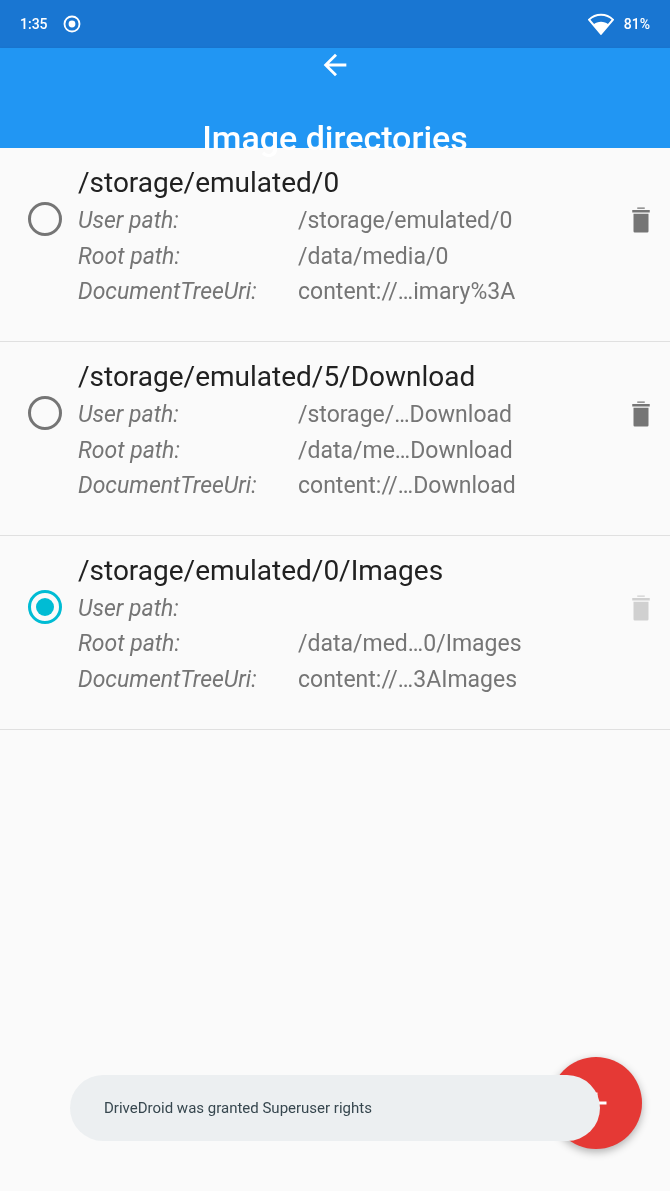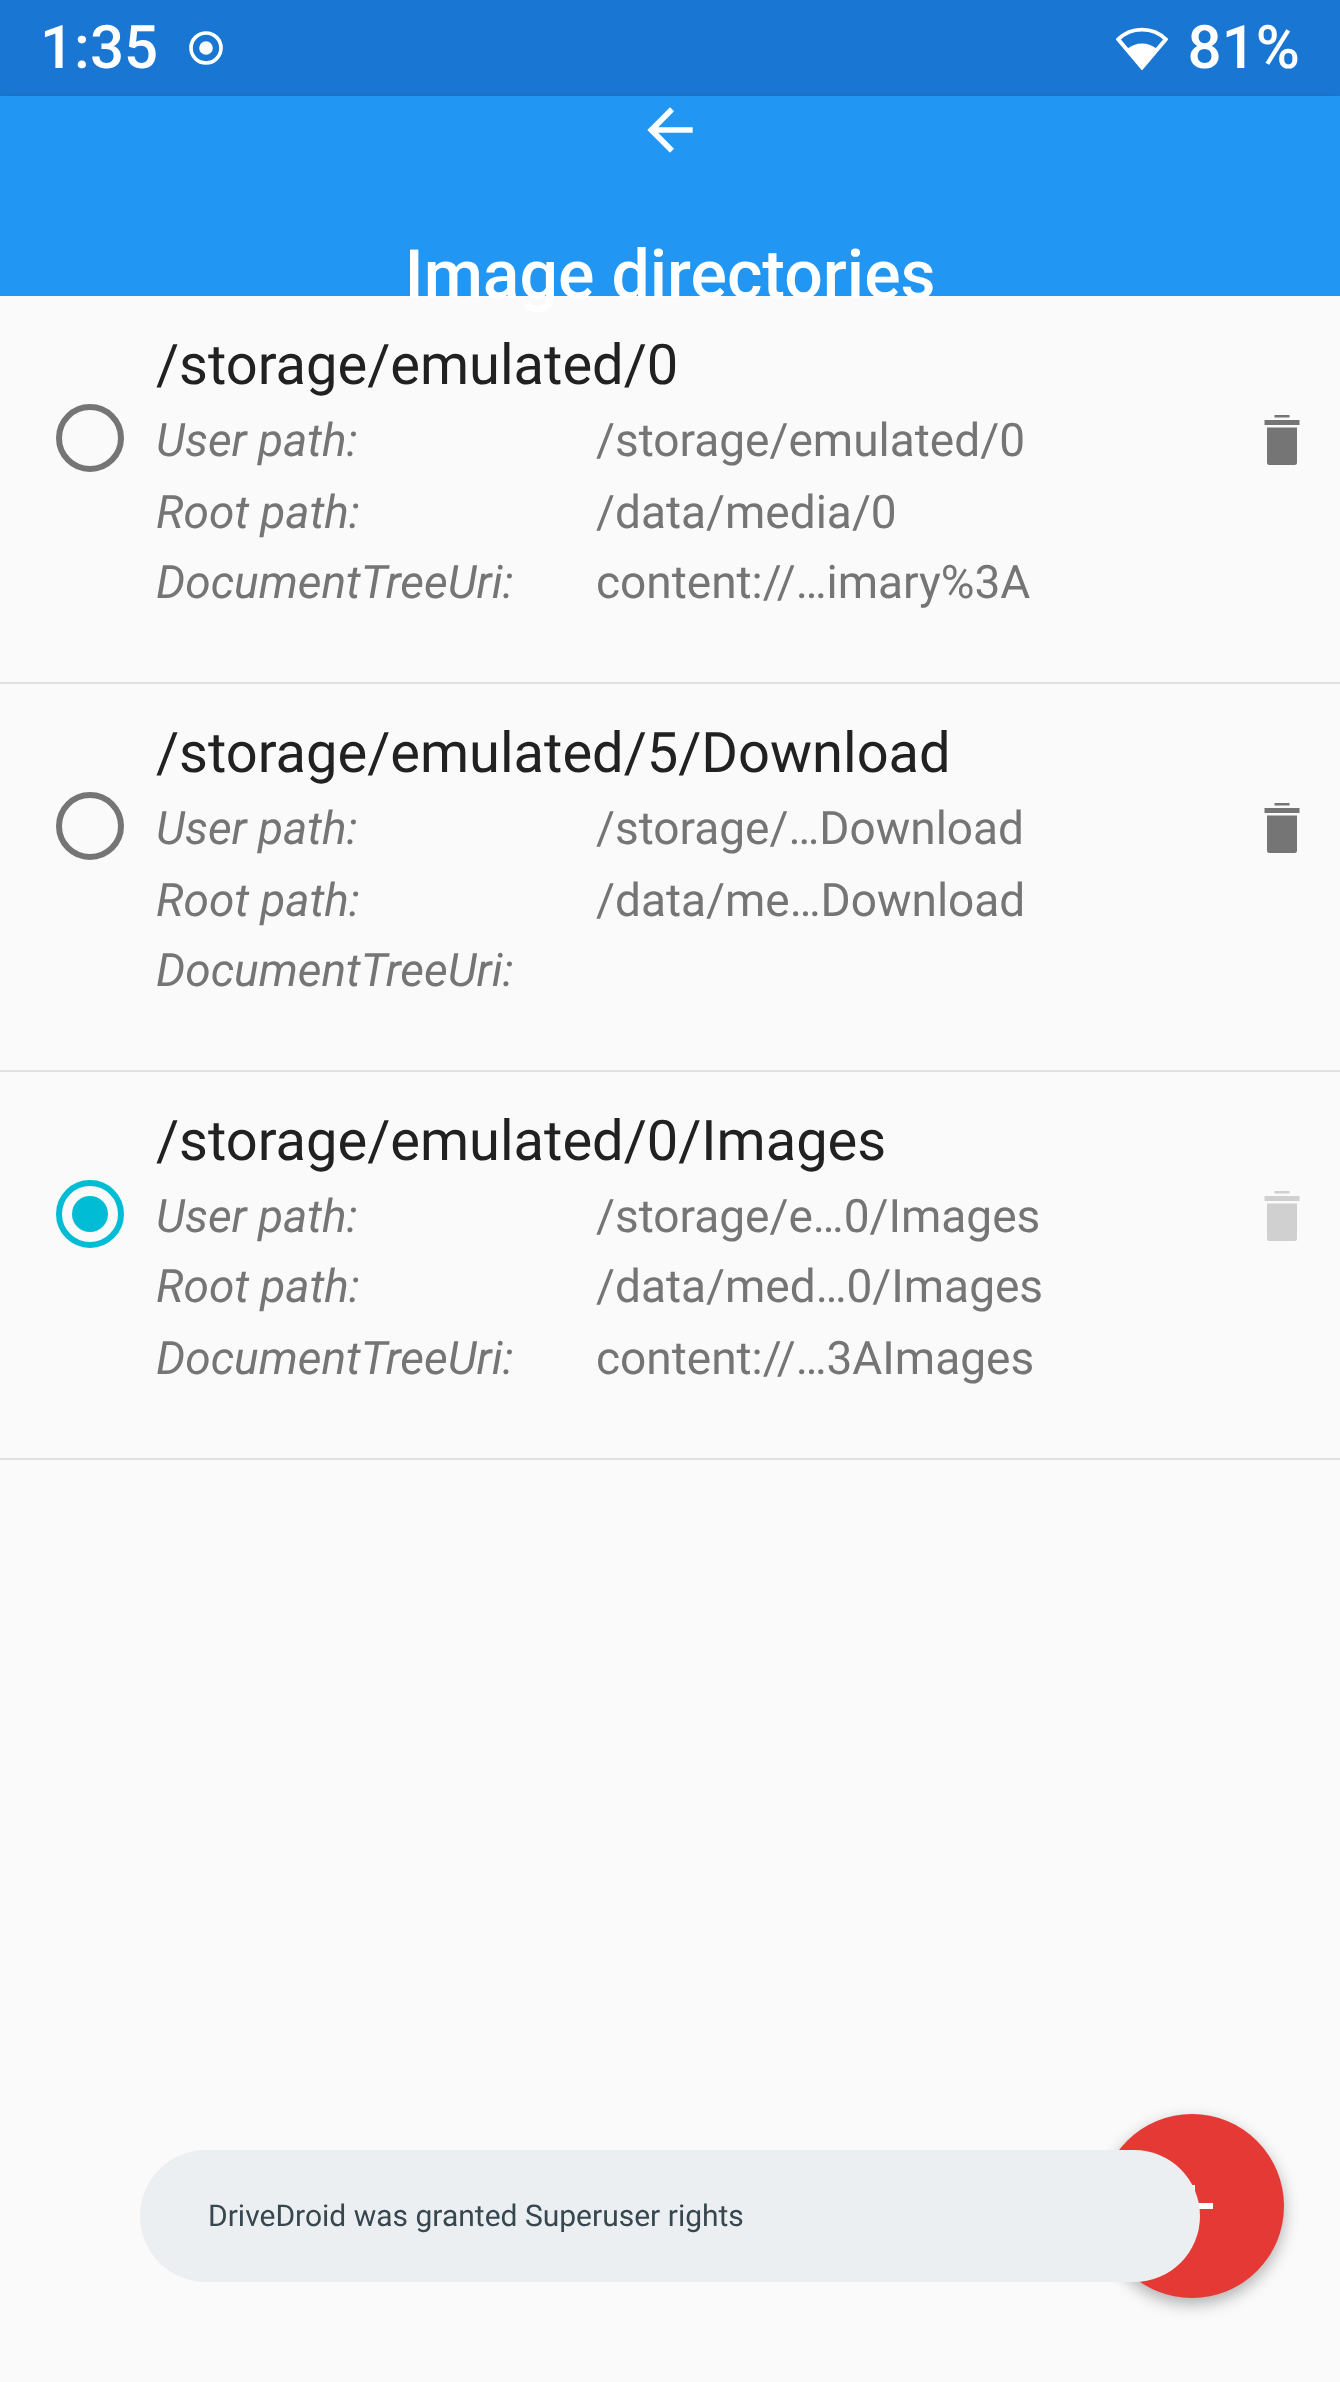--- a/index.html
+++ b/index.html
@@ -12,21 +12,21 @@
       position: relative;
     }
     .status-bar {
       height: 48px;
       background: #1976d2;
       display: flex;
       align-items: center;
       justify-content: space-between;
       padding: 0 20px;
       color: #fff;
-      font-size: 30px;
+      font-size: 14px;
       font-weight: 500;
     }
     .status-left { display: flex; align-items: center; gap: 14px; }
     .status-right { display: flex; align-items: center; gap: 10px; }
     .app-bar {
       height: 100px;
       background: #2196f3;
       display: flex;
       align-items: center;
       padding: 0 20px;
@@ -214,36 +214,36 @@
       <div class="item-row">
         <span class="item-label">User path:</span>
         <span class="item-value">/storage/…Download</span>
       </div>
       <div class="item-row">
         <span class="item-label">Root path:</span>
         <span class="item-value">/data/me…Download</span>
       </div>
       <div class="item-row">
         <span class="item-label">DocumentTreeUri:</span>
+        <span class="item-value">content://…Download</span>
       </div>
     </div>
     <div class="delete-btn">
       <svg width="30" height="36" viewBox="0 0 24 24" fill="currentColor">
         <path d="M6 7h12v14a1 1 0 0 1-1 1H7a1 1 0 0 1-1-1V7zm-1-3h14v2H5V4zm4-2h6v1H9V2z"></path>
       </svg>
     </div>
   </div>
 
   <div class="list-item">
     <div class="radio selected"></div>
     <div class="item-content">
       <div class="item-title">/storage/emulated/0/Images</div>
       <div class="item-row">
         <span class="item-label">User path:</span>
-        <span class="item-value">/storage/e…0/Images</span>
       </div>
       <div class="item-row">
         <span class="item-label">Root path:</span>
         <span class="item-value">/data/med…0/Images</span>
       </div>
       <div class="item-row">
         <span class="item-label">DocumentTreeUri:</span>
         <span class="item-value">content://…3AImages</span>
       </div>
     </div>

